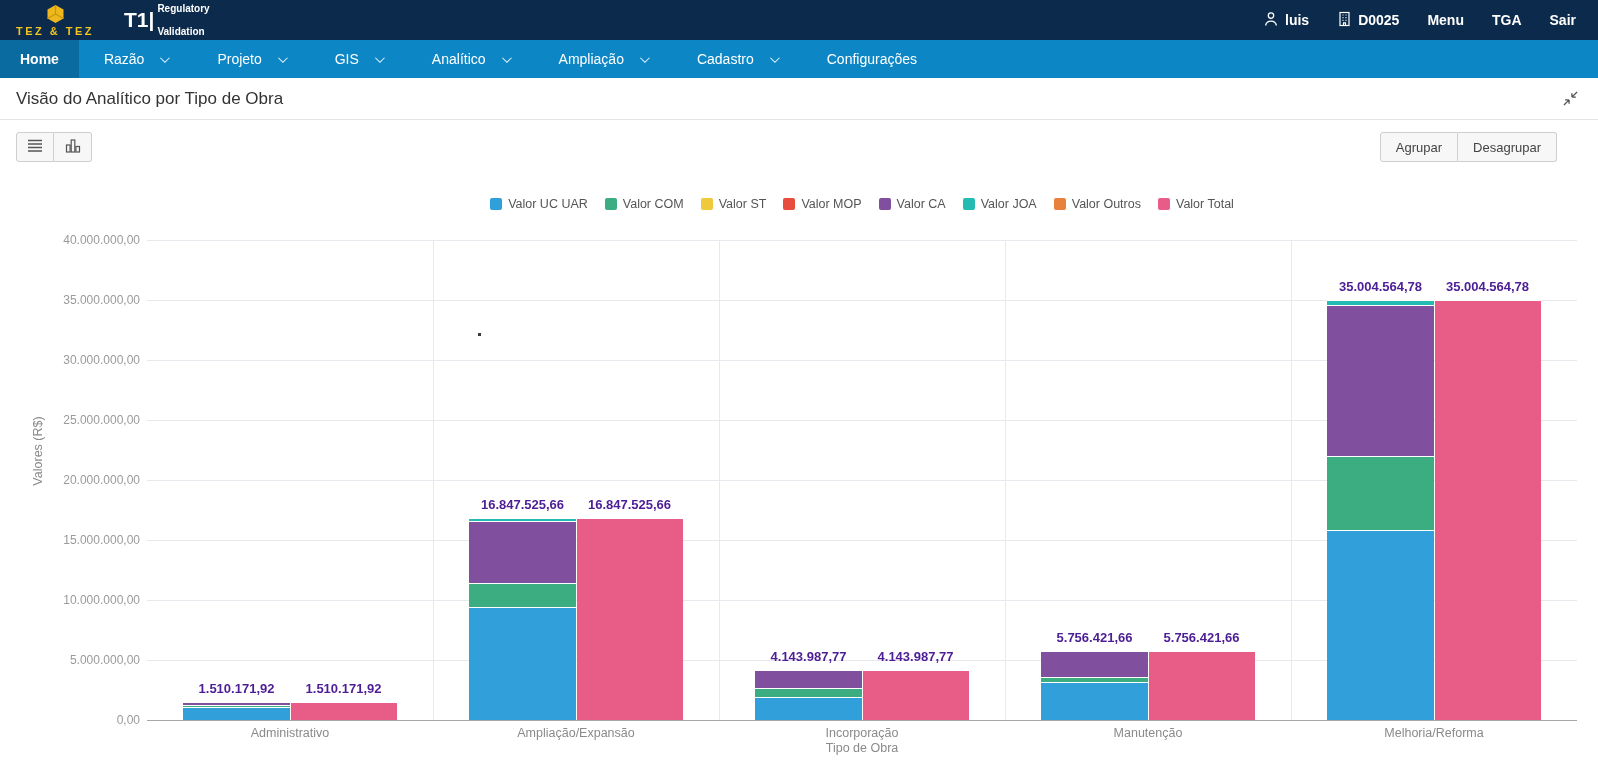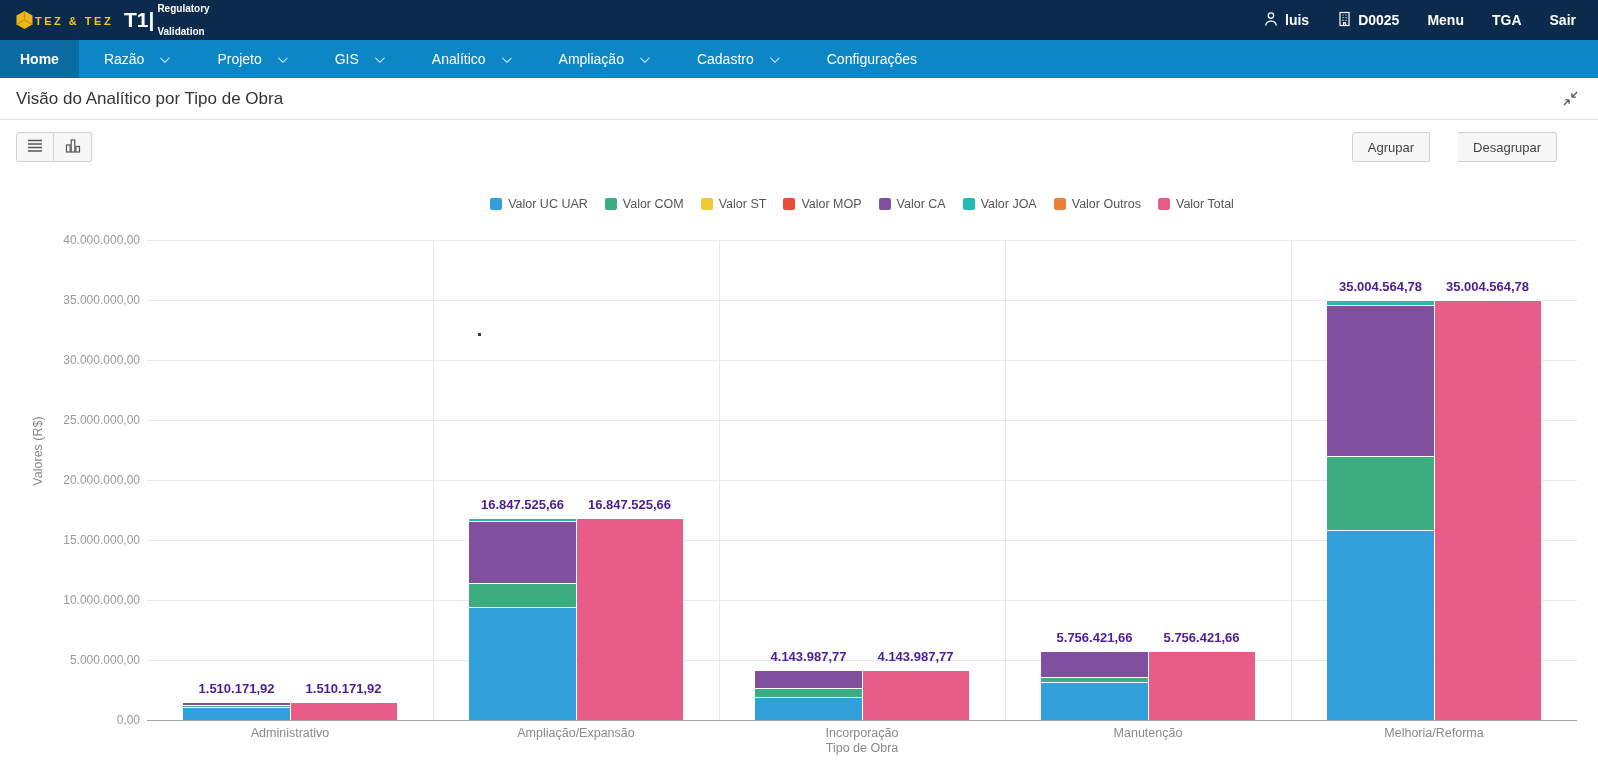--- a/index.html
+++ b/index.html
@@ -2,21 +2,21 @@
 <html><head>
 <meta charset="utf-8">
 <style>
   * { box-sizing: border-box; margin: 0; padding: 0; }
   html,body { width:1598px; height:782px; background:#fff; font-family:"Liberation Sans",sans-serif; }
   .stage { position:relative; width:1598px; height:782px; overflow:hidden; background:#fff; }
 
   
   .app-header { position:absolute; left:0; top:0; width:100%; height:40px; background:#0c2b4c;
                 display:flex; align-items:center; color:#fff; }
-  .brand { display:flex; flex-direction:row; align-items:center; margin-left:14px; width:82px; }
+  .brand { display:flex; flex-direction:column; align-items:center; margin-left:14px; width:82px; }
   .brand svg { display:block; }
   .brand-name { color:#f2c41d; font-size:11px; font-weight:bold; letter-spacing:2.5px; margin-top:1px; white-space:nowrap; }
   .product { display:flex; align-items:center; margin-left:28px; }
   .product-code { font-size:21px; font-weight:bold; letter-spacing:0; }
   .product-name { display:flex; flex-direction:column; margin-left:3px; font-size:10px; font-weight:bold; line-height:11px;gap:12px; }
   .header-right { margin-left:auto; display:flex; align-items:center; gap:28px; margin-right:22px; font-size:14px; font-weight:600; }
   .hdr-item { display:flex; align-items:center; gap:6px; cursor:pointer; white-space:nowrap; }
 
   
   .nav { position:absolute; left:0; top:40px; width:100%; height:38px; background:#0d86c6; display:flex; align-items:stretch; }
@@ -34,21 +34,21 @@
   
   .btn-group { position:absolute; display:flex; }
   .btn-group .btn { height:30px; background:#f7f7f7; border:1px solid #cfcfcf; color:#444; font-size:13px;
                     font-family:"Liberation Sans",sans-serif; display:flex; align-items:center; justify-content:center;
                     padding:0 15px; cursor:pointer; }
   .btn-group .btn + .btn { border-left:none; }
   .btn-group .btn:first-child { border-radius:3px 0 0 3px; }
   .btn-group .btn:last-child { border-radius:0 3px 3px 0; }
   .icon-btn { width:38px; padding:0 !important; }
   .tb-left { left:16px; top:132px; }
-  .tb-right { right:41px; top:132px;gap:28px; }
+  .tb-right { right:41px; top:132px; }
 
   
   .chart { position:absolute; inset:0; }
   .legend { position:absolute; left:147px; top:197px; width:1430px; display:flex; justify-content:center;
             gap:17px; align-items:center; }
   .legend-item { display:flex; align-items:center; gap:6px; cursor:pointer; }
   .legend-swatch { width:12px; height:12px; border-radius:2px; }
   .legend-label { font-size:12.5px; color:#555; }
   .gridline-h { position:absolute; height:1px; background:#e8e8ef; }
   .gridline-v { position:absolute; width:1px; background:#e8e8ef; }

